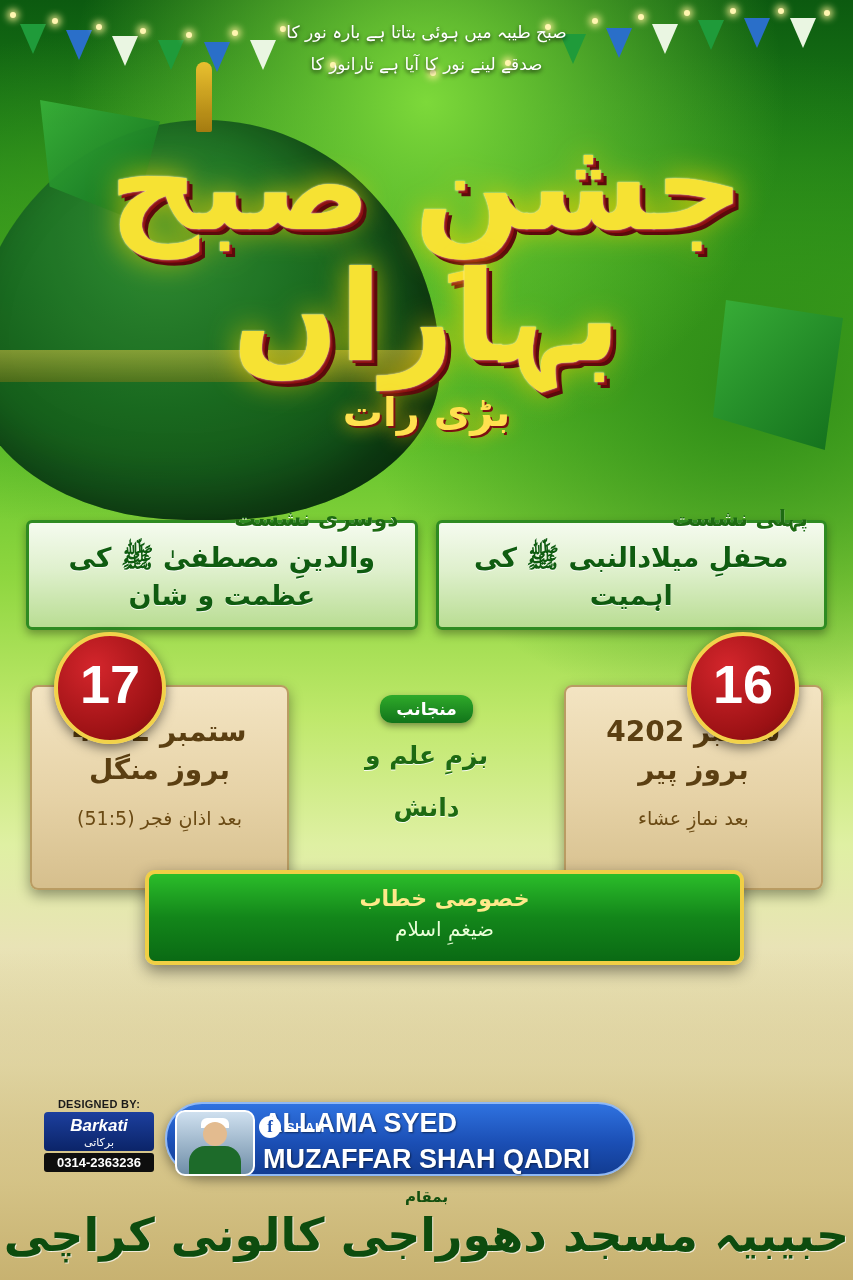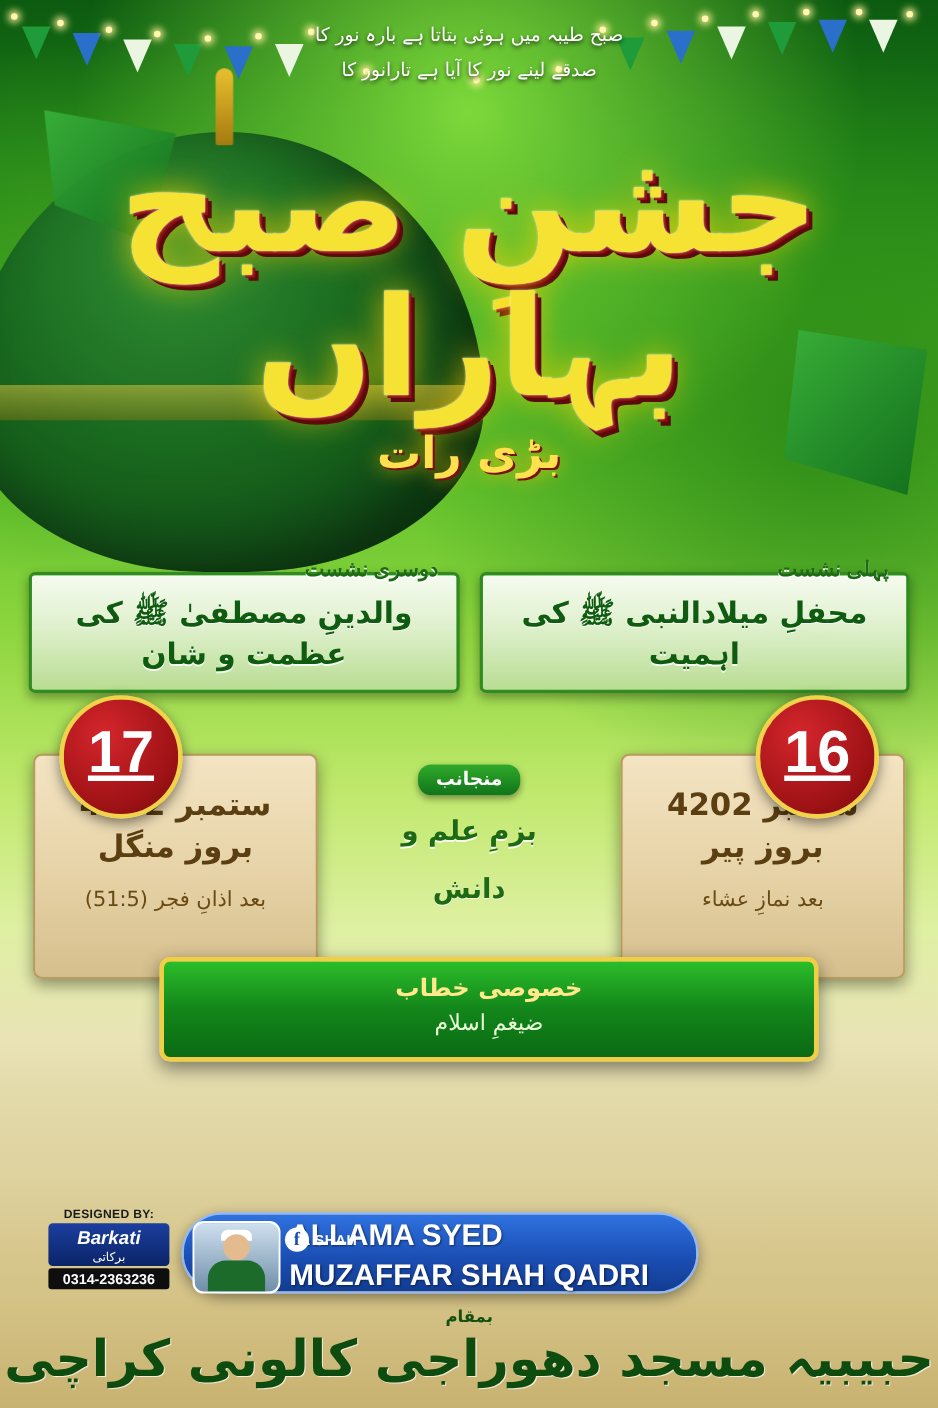--- a/index.html
+++ b/index.html
@@ -146,25 +146,24 @@
     background: linear-gradient(180deg,#f5fbef 0%, #dff0cd 45%, #b9dd93 100%);
     border: 3px solid #2f8b22;
     border-radius: 6px;
     padding: 16px 10px 12px;
     text-align: center;
     box-shadow: 0 4px 10px rgba(0,0,0,.35);
   }
   .session .label {
     position: absolute;
     top: -17px; right: 16px;
-    font-size: 19px;
+    font-size: 22px;
     color: #1d6b12;
     font-weight: bold;
     text-shadow: 0 1px 0 #fff;
-    font-family: Liberation Serif, serif;
   }
   .session .text {
     font-size: 27px;
     font-weight: bold;
     color: #0f5c10;
     text-shadow: 0 1px 0 rgba(255,255,255,.8);
     line-height: 1.4;
   }
 
   
@@ -204,21 +203,20 @@
     width: 104px; height: 104px;
     border-radius: 50%;
     background: radial-gradient(circle at 35% 30%, #d4262c 0%, #9b1114 70%, #6d0c0f 100%);
     border: 4px solid #f2d24a;
     color: #ffffff;
     font-size: 54px;
     font-weight: bold;
     line-height: 96px;
     text-align: center;
     box-shadow: 0 4px 12px rgba(0,0,0,.5);
-    text-decoration: underline;
   }
   .badge.right { right: 30px; }
   .badge.left  { left: 30px; }
 
   .center-tag {
     position: absolute;
     left: 50%;
     transform: translateX(-50%);
     top: 55px;
     text-align: center;

